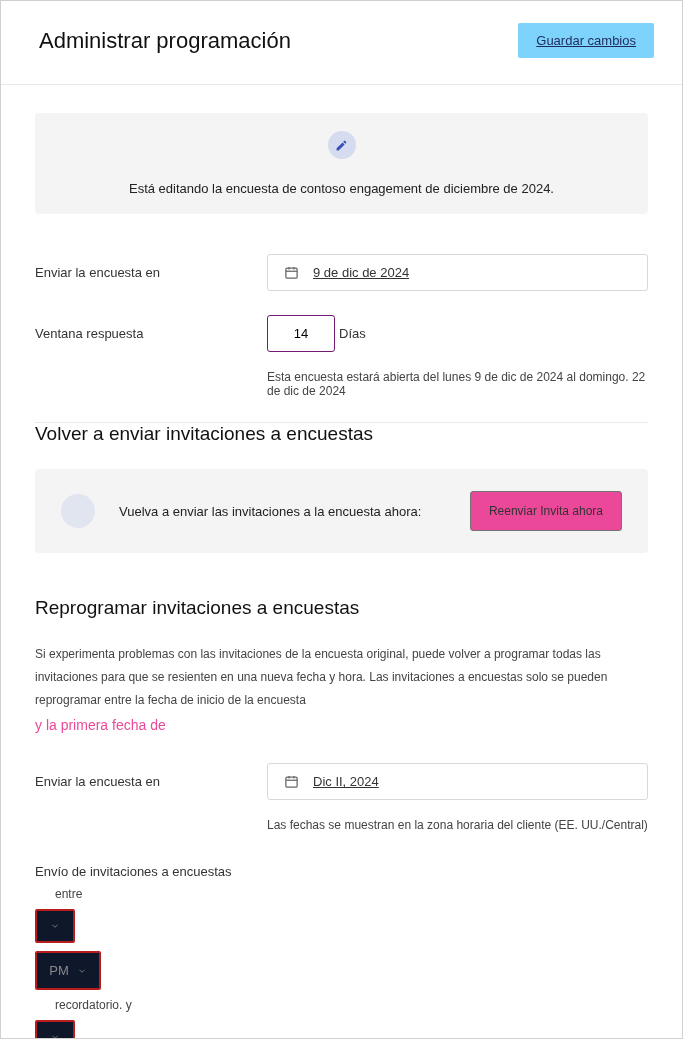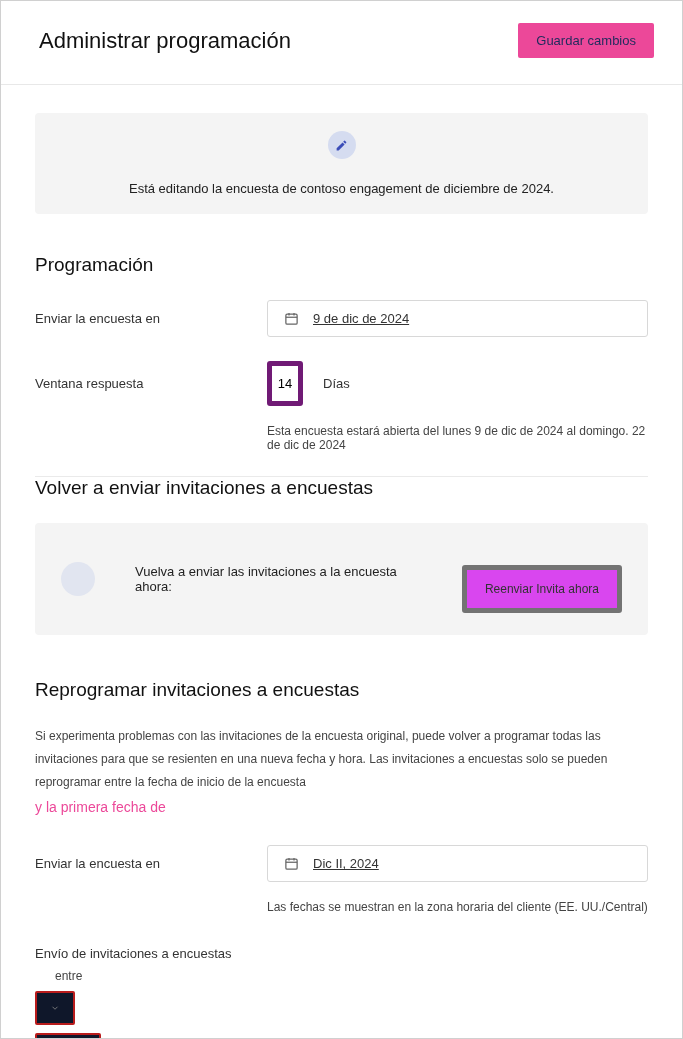--- a/index.html
+++ b/index.html
@@ -21,27 +21,28 @@
       align-items: center;
       padding: 22px 28px 26px 38px;
       border-bottom: 1px solid #e8e8e8;
     }
     .page-title {
       font-size: 22px;
       font-weight: 400;
       color: #111;
     }
     .save-btn {
-      background: #ec4899;
+      background: #7dd3fc;
       color: #1e2b5c;
       border: none;
       padding: 10px 18px;
       font-size: 13px;
       cursor: pointer;
       border-radius: 2px;
+      text-decoration: underline;
     }
     .content {
       padding: 28px 34px 20px 34px;
     }
     .info-banner {
       background: #f4f4f4;
       border-radius: 4px;
       padding: 18px 20px;
       display: flex;
       align-items: center;
@@ -108,28 +109,28 @@
     }
     .calendar-icon {
       color: #666;
     }
     .date-text {
       font-size: 13px;
       color: #333;
       text-decoration: underline;
     }
     .num-input {
-      border: 5px solid #701a75;
+      border: 1px solid #701a75;
       border-radius: 3px;
       padding: 10px 0;
-      width: 36px;
+      width: 68px;
       text-align: center;
       font-size: 13px;
       background: #fff;
-      margin-right: 20px;
+      margin-right: 4px;
     }
     .unit-text {
       font-size: 13px;
       color: #333;
     }
     .helper-text {
       font-size: 12px;
       color: #444;
       margin-left: 232px;
       margin-top: -6px;
@@ -142,38 +143,37 @@
       border: none;
       border-top: 1px solid #eaeaea;
       margin: 12px 0 0 0;
     }
     .resend-panel {
       background: #f4f4f4;
       border-radius: 4px;
       padding: 22px 26px;
       display: flex;
       align-items: center;
-      gap: 40px;
+      gap: 24px;
       margin-bottom: 44px;
     }
     .resend-text {
       font-size: 13px;
       color: #222;
       flex: 1;
     }
     .resend-btn {
-      background: #d946ef;
-      border: 5px solid #737373;
+      background: #ec4899;
+      border: 1px solid #737373;
       border-radius: 3px;
       padding: 12px 18px;
       font-size: 12px;
       color: #333;
       cursor: pointer;
       white-space: nowrap;
-      margin-top: 20px;
     }
     .description {
       font-size: 12px;
       color: #444;
       line-height: 1.9;
       margin-bottom: 6px;
     }
     .description-last {
       font-size: 14px;
       color: #ec4899;
@@ -226,21 +226,20 @@
 <div class="content">
   <div class="info-banner">
     <div class="icon-circle">
       <svg class="pencil-icon" width="13" height="13" viewBox="0 0 24 24" fill="currentColor">
           <path d="M3 17.25V21h3.75l11-11-3.75-3.75-11 11zM20.7 7.05a1 1 0 0 0 0-1.41l-2.34-2.34a1 1 0 0 0-1.41 0l-1.83 1.83 3.75 3.75 1.83-1.83z"></path>
         </svg>
     </div>
     <div class="banner-text">Está editando la encuesta de contoso engagement de diciembre de 2024.</div>
   </div>
 
-  <h2 class="section-title">Programación</h2>
 
   <div class="form-row">
     <div class="form-label">Enviar la encuesta en</div>
     <div class="date-input">
       <svg class="calendar-icon" width="15" height="15" viewBox="0 0 24 24" fill="none" stroke="currentColor" stroke-width="2">
           <rect x="3" y="5" width="18" height="16" rx="2"></rect>
           <line x1="3" y1="10" x2="21" y2="10"></line>
           <line x1="8" y1="3" x2="8" y2="7"></line>
           <line x1="16" y1="3" x2="16" y2="7"></line>
         </svg>

